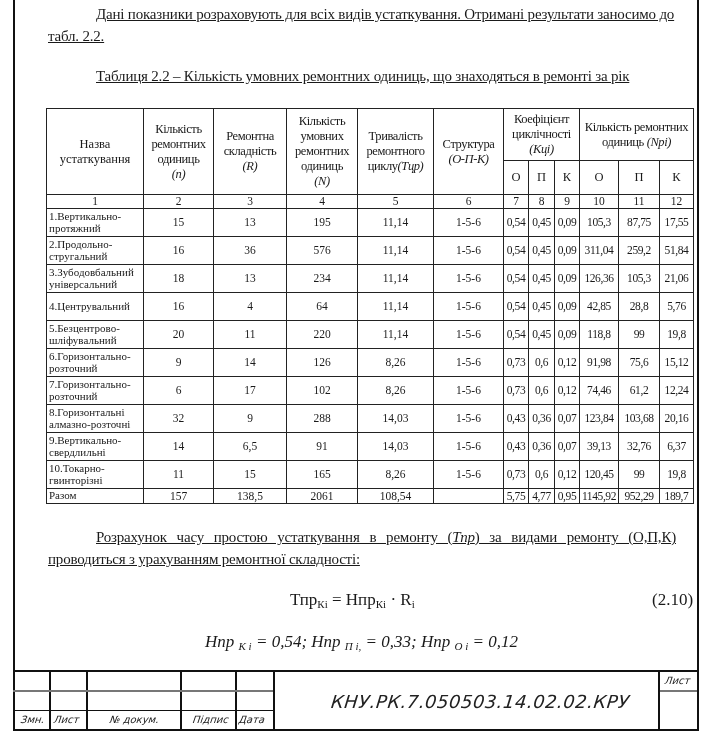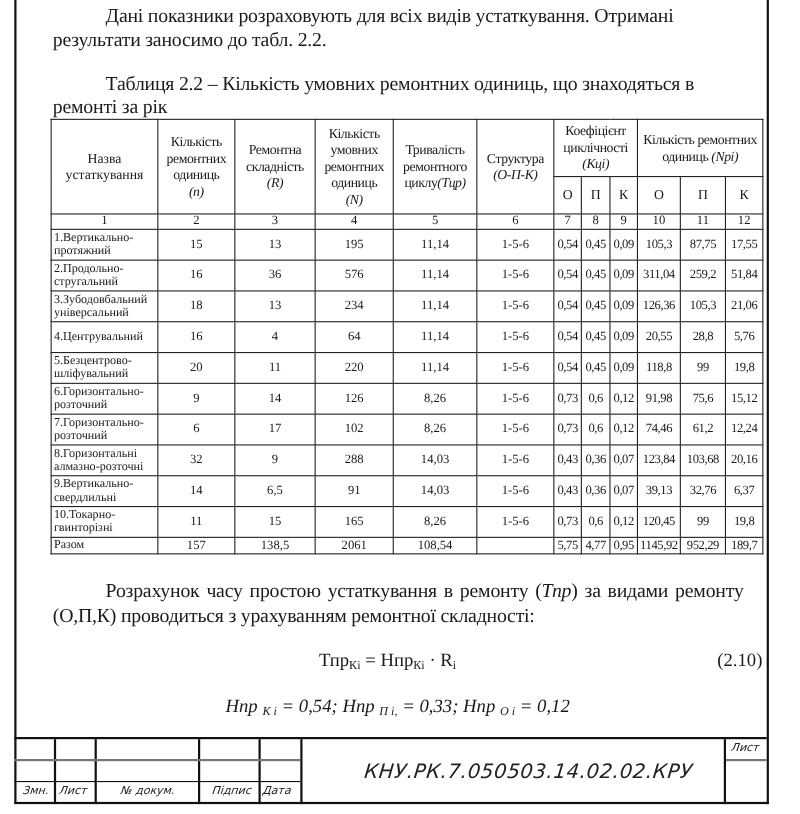--- a/index.html
+++ b/index.html
@@ -1,20 +1,20 @@
 <!DOCTYPE html>
 <html><head>
 <meta charset="utf-8">
 <style>
   html, body { margin:0; padding:0; background:#ffffff; }
   body { width:727px; height:740px; position:relative; overflow:hidden;
          font-family:"Liberation Serif", "DejaVu Serif", serif; color:#1a1a1a; }
   .frame { position:absolute; left:13px; top:-4px; width:682px; height:733px;
            border-left:2px solid #111; border-right:2px solid #111; border-bottom:2px solid #111; }
-  .para { position:absolute; font-size:18px; line-height:22px; letter-spacing:-0.2px; }
+  .para { position:absolute; font-size:15px; line-height:22px; letter-spacing:-0.2px;text-decoration:underline; }
   .indent { text-indent:48px; }
   table.data { position:absolute; left:46px; top:108px; border-collapse:collapse;
                font-size:11.5px; line-height:12.5px; table-layout:fixed; }
   table.data td { border:1px solid #222; padding:0 1px; text-align:center; vertical-align:middle; }
   table.data td.name { text-align:left; font-size:11px; line-height:11.5px; padding-left:2px; }
   table.data td.hdr { font-size:12.5px; line-height:15px; }
   table.data td.tight { padding:0; letter-spacing:-0.4px; }
   .it { font-style:italic; }
   .formula { position:absolute; font-size:17px; }
   .sub { font-size:11px; vertical-align:-3px; }
@@ -138,21 +138,21 @@
       <tr style="height: 28px;">
         <td class="name">4.Центрувальний</td>
         <td>16</td>
         <td>4</td>
         <td>64</td>
         <td>11,14</td>
         <td>1-5-6</td>
         <td class="tight">0,54</td>
         <td class="tight">0,45</td>
         <td class="tight">0,09</td>
-        <td class="tight">20,55</td>
+        <td class="tight">42,85</td>
         <td class="tight">28,8</td>
         <td class="tight">5,76</td>
       </tr>
       <tr style="height: 28px;">
         <td class="name">5.Безцентрово-шліфувальний</td>
         <td>20</td>
         <td>11</td>
         <td>220</td>
         <td>11,14</td>
         <td>1-5-6</td>

